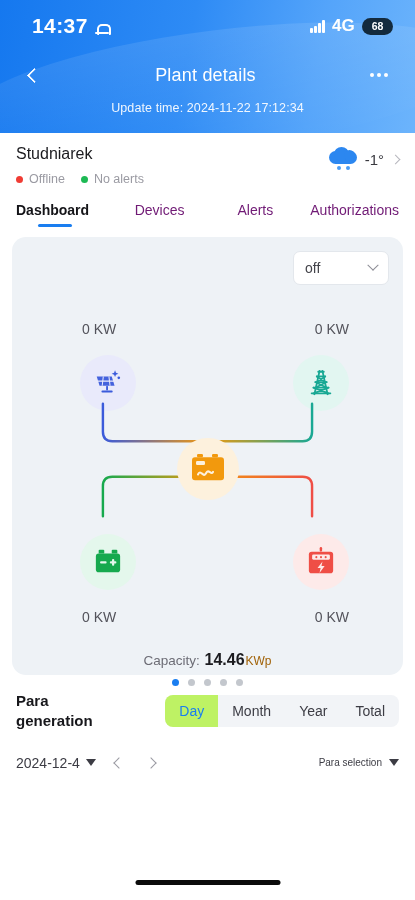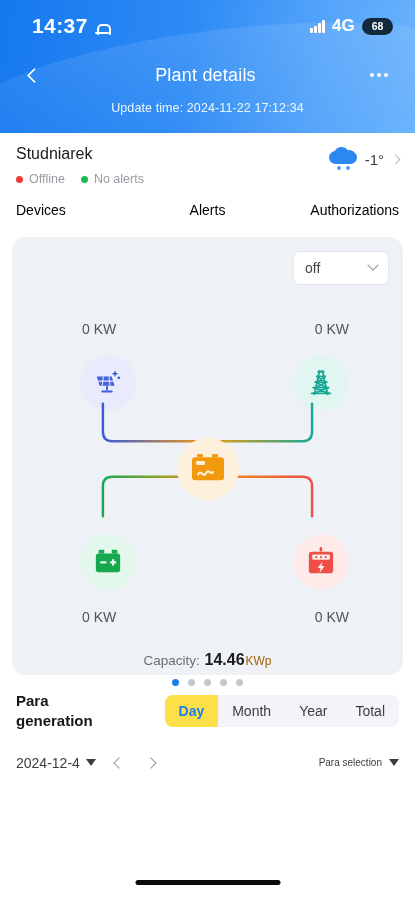--- a/index.html
+++ b/index.html
@@ -104,21 +104,21 @@
   .cloud-ico .d1{ left:8px; }
   .cloud-ico .d2{ left:17px; }
   .temp { font-size:15px; color:#3a3a40; }
   .chev-right-sm{
     width:7px; height:7px; border-top:1.8px solid #b6b6bd; border-right:1.8px solid #b6b6bd;
     transform:rotate(45deg); margin-left:2px;
   }
 
   
   .tabs { display:flex; align-items:flex-start; padding:16px 16px 0 16px; gap:0; }
-  .tab { flex:1; text-align:center; font-size:14px; color:#000000; position:relative;
+  .tab { flex:1; text-align:center; font-size:14px; color:#701a75; position:relative;
          padding-bottom:11px; cursor:pointer; }
   .tab:first-child{ text-align:left; }
   .tab:last-child{ text-align:right; }
   .tab.active { color:#141418; font-weight:bold; }
   .tab.active::after{
     content:""; position:absolute; left:22px; bottom:2px; width:34px; height:3.5px;
     border-radius:2px; background:#1a7ef0;
   }
 
   
@@ -176,21 +176,21 @@
   
   .pg-section { padding:16px 16px 0 16px; }
   .pg-row { display:flex; align-items:center; justify-content:space-between; }
   .pg-title { font-size:15px; font-weight:bold; color:#17171b; line-height:1.35; width:110px; }
   .segment {
     display:flex; background:#f2f4f7; border-radius:8px; overflow:hidden; height:32px;
   }
   .seg {
     padding:0 14px; display:flex; align-items:center; font-size:14px; color:#3c3c44; cursor:pointer;
   }
-  .seg.active { background:#fde047; color:#1a7ef0; font-weight:bold; }
+  .seg.active { background:#bef264; color:#1a7ef0; font-weight:normal; }
 
   .date-row { display:flex; align-items:center; justify-content:space-between; margin-top:22px; }
   .date-left { display:flex; align-items:center; gap:14px; }
   .date-val { font-size:14px; color:#3c3c44; display:flex; align-items:center; gap:6px; cursor:pointer; }
   .caret { width:0; height:0; border-left:5px solid transparent; border-right:5px solid transparent;
            border-top:7px solid #3c3c44; }
   .nav-arrow { width:18px; height:18px; display:flex; align-items:center; justify-content:center; cursor:pointer; }
   .ar-l { width:8px; height:8px; border-left:1.8px solid #9a9aa2; border-bottom:1.8px solid #9a9aa2;
           transform:rotate(45deg); }
   .ar-r { width:8px; height:8px; border-right:1.8px solid #9a9aa2; border-top:1.8px solid #9a9aa2;
@@ -266,20 +266,21 @@
             <i class="d1"></i>
             <i class="d2"></i>
         </span>
         <span class="temp">-1°</span>
         <span class="chev-right-sm"></span>
       </div>
     </div>
   </div>
 
   <div class="tabs">
+    <div class="tab active">Dashboard</div>
     <div class="tab">Devices</div>
     <div class="tab">Alerts</div>
     <div class="tab">Authorizations</div>
   </div>
 
   <div class="flow-card">
 
     <div class="select-box">
       <span>off</span>
       <span class="chev-down"></span>

